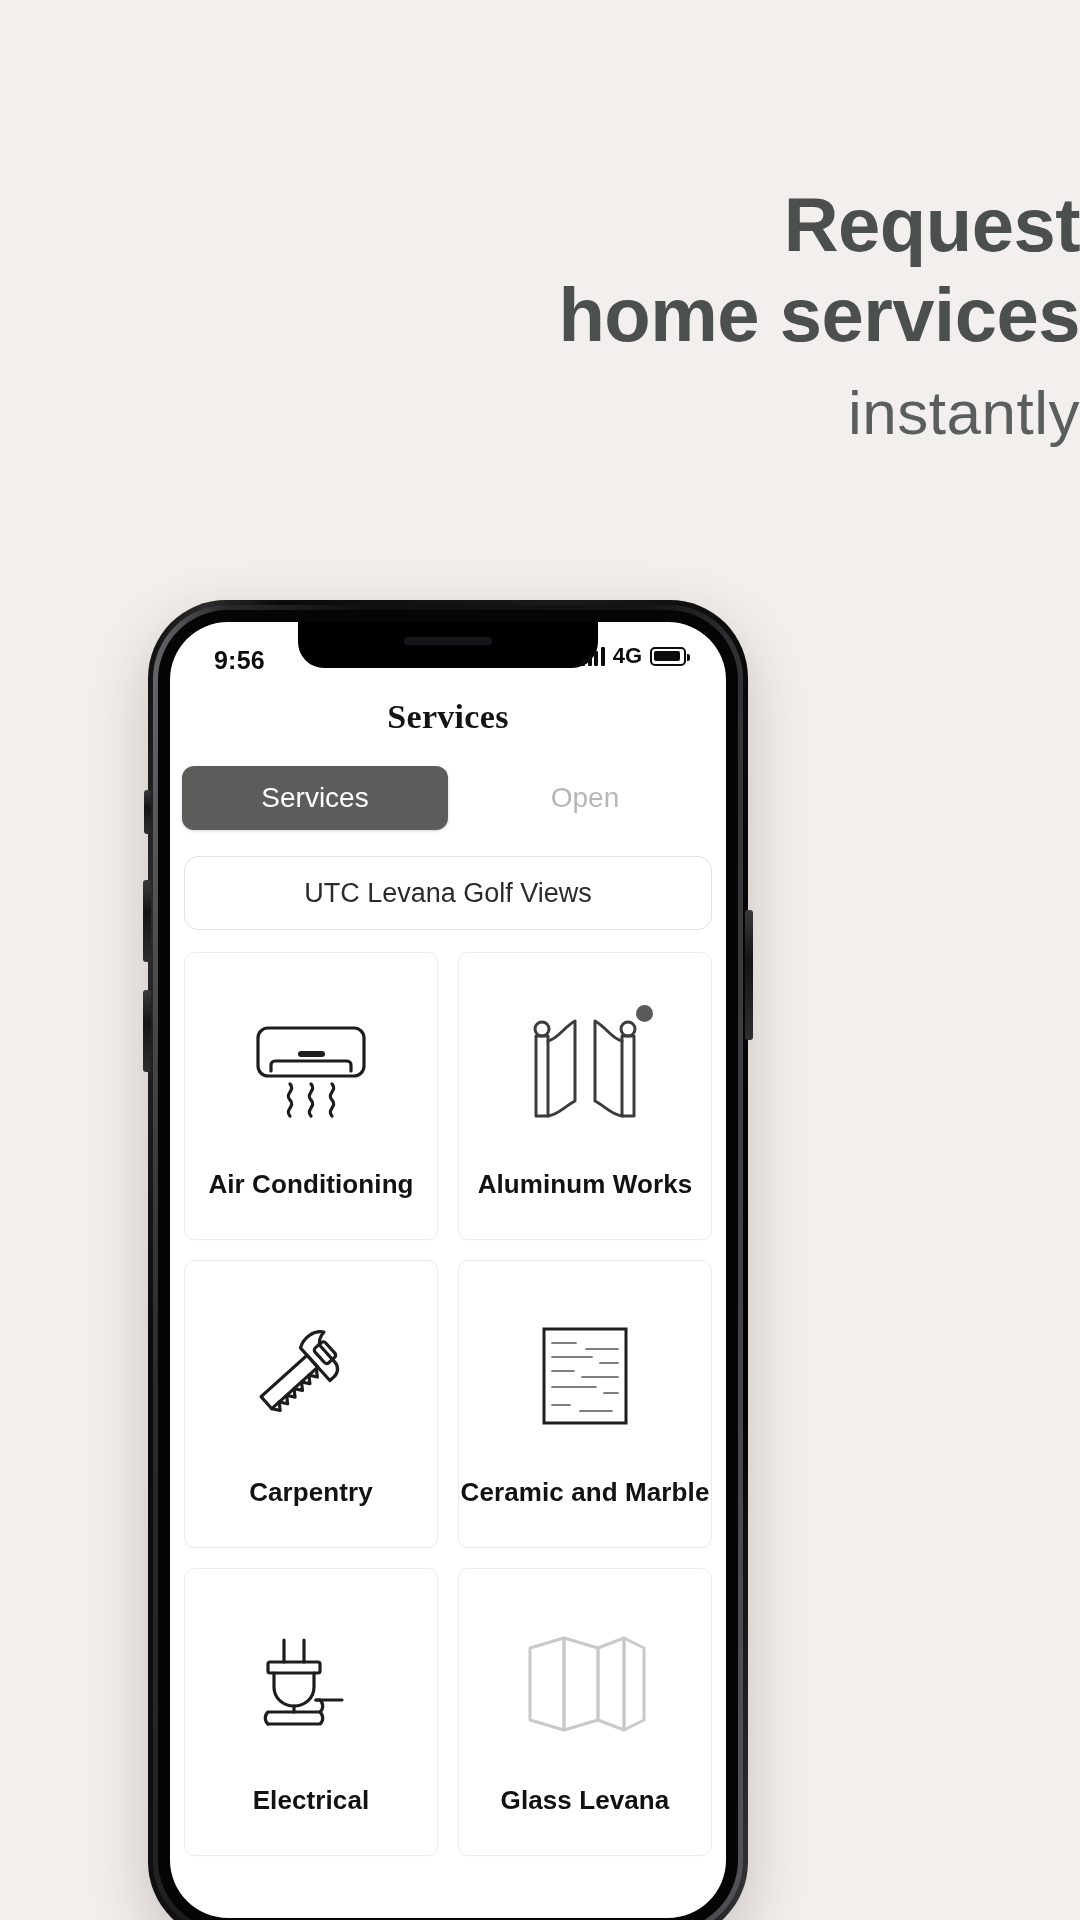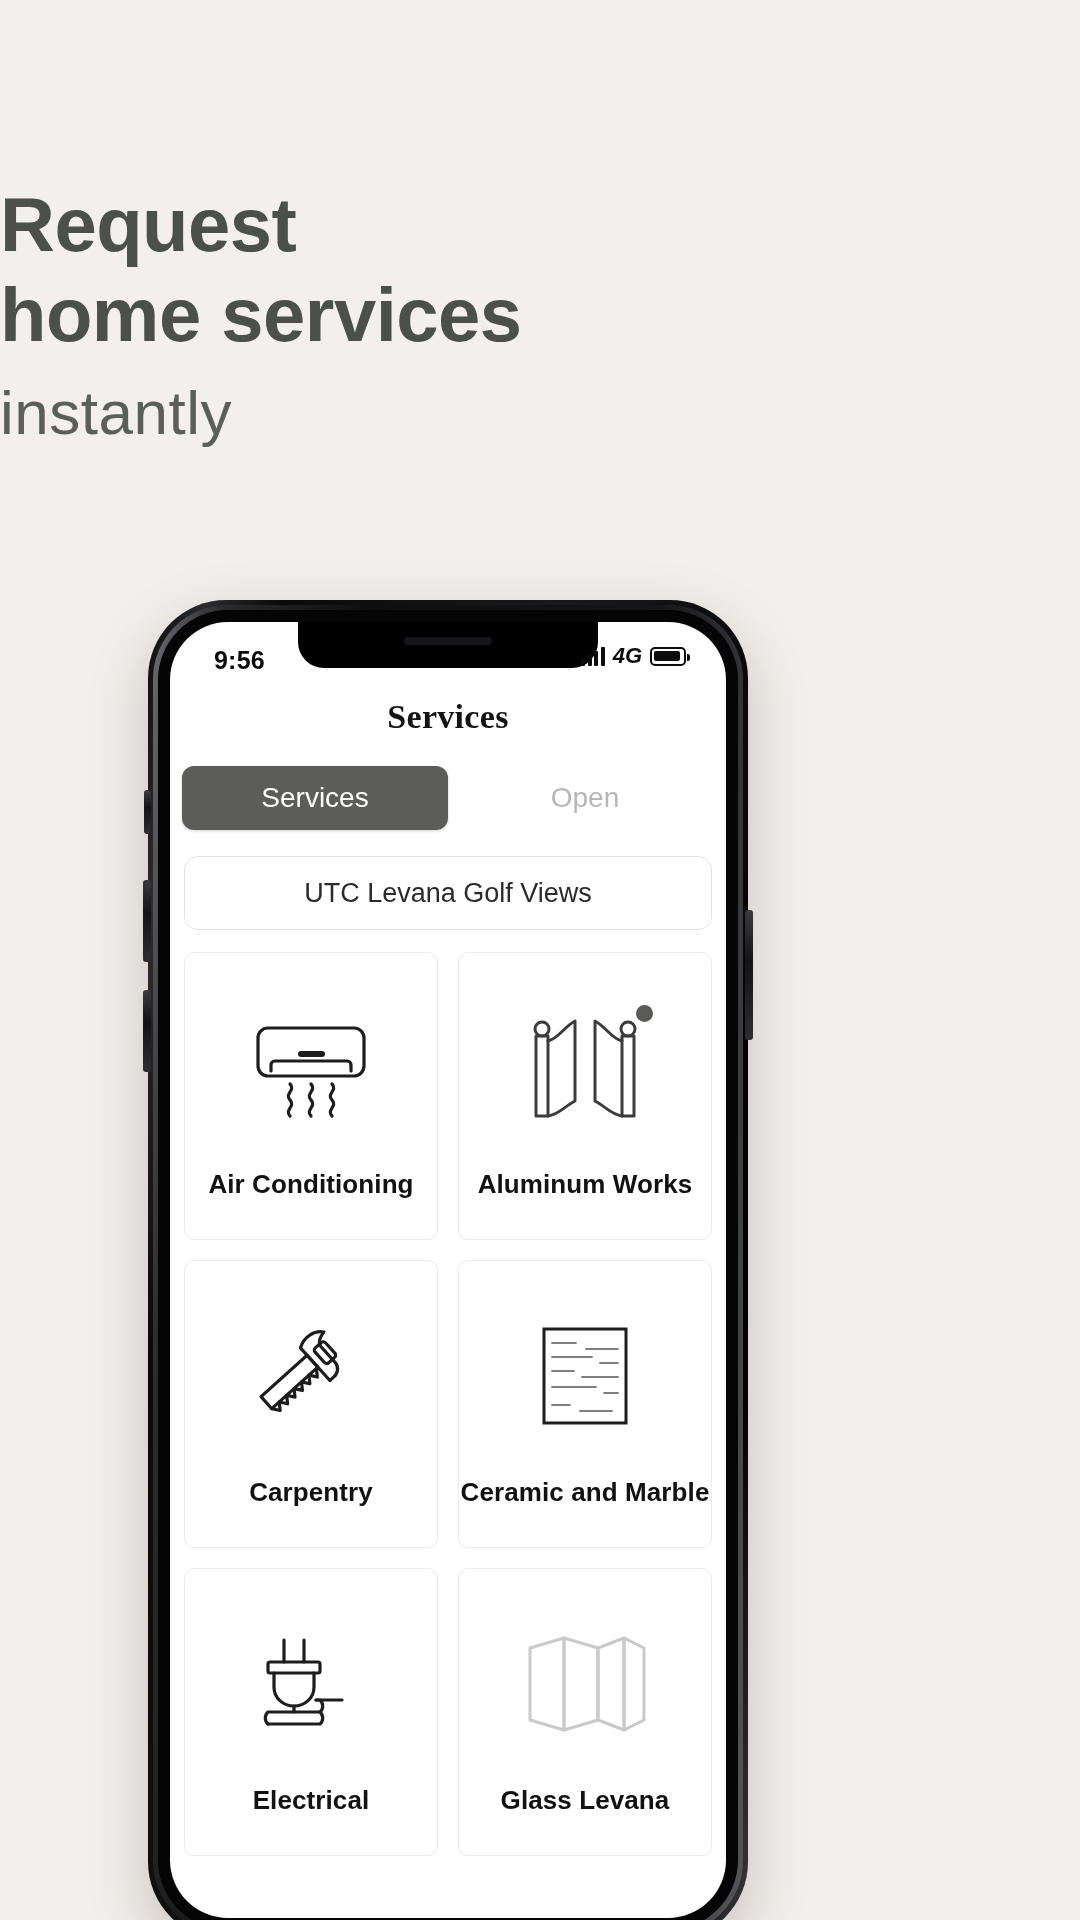--- a/index.html
+++ b/index.html
@@ -15,21 +15,21 @@
     font-family: "Liberation Sans", sans-serif;
     position: relative;
   }
 
   
   .headline {
     position: absolute;
     top: 180px;
     left: 0;
     width: 1080px;
-    text-align: left;
+    text-align: right;
   }
   .headline-line {
     font-family: "Liberation Sans", sans-serif;
     font-weight: bold;
     font-size: 76px;
     line-height: 90px;
     letter-spacing: -0.5px;
     color: #4b504d;
   }
   .headline-sub {
@@ -143,21 +143,20 @@
   .signal-bars i { display: block; width: 4px; background: #0c0c0c; border-radius: 1px; }
   .signal-bars i:nth-child(1) { height: 7px; }
   .signal-bars i:nth-child(2) { height: 11px; }
   .signal-bars i:nth-child(3) { height: 15px; }
   .signal-bars i:nth-child(4) { height: 19px; }
   .status-net {
     font-size: 22px;
     font-weight: bold;
     color: #0c0c0c;
     line-height: 20px;
-    font-style: italic;
   }
   .battery {
     position: relative;
     width: 36px; height: 19px;
     border: 2.5px solid #0c0c0c;
     border-radius: 5px;
     display: flex; align-items: center;
   }
   .battery::after {
     content: "";

